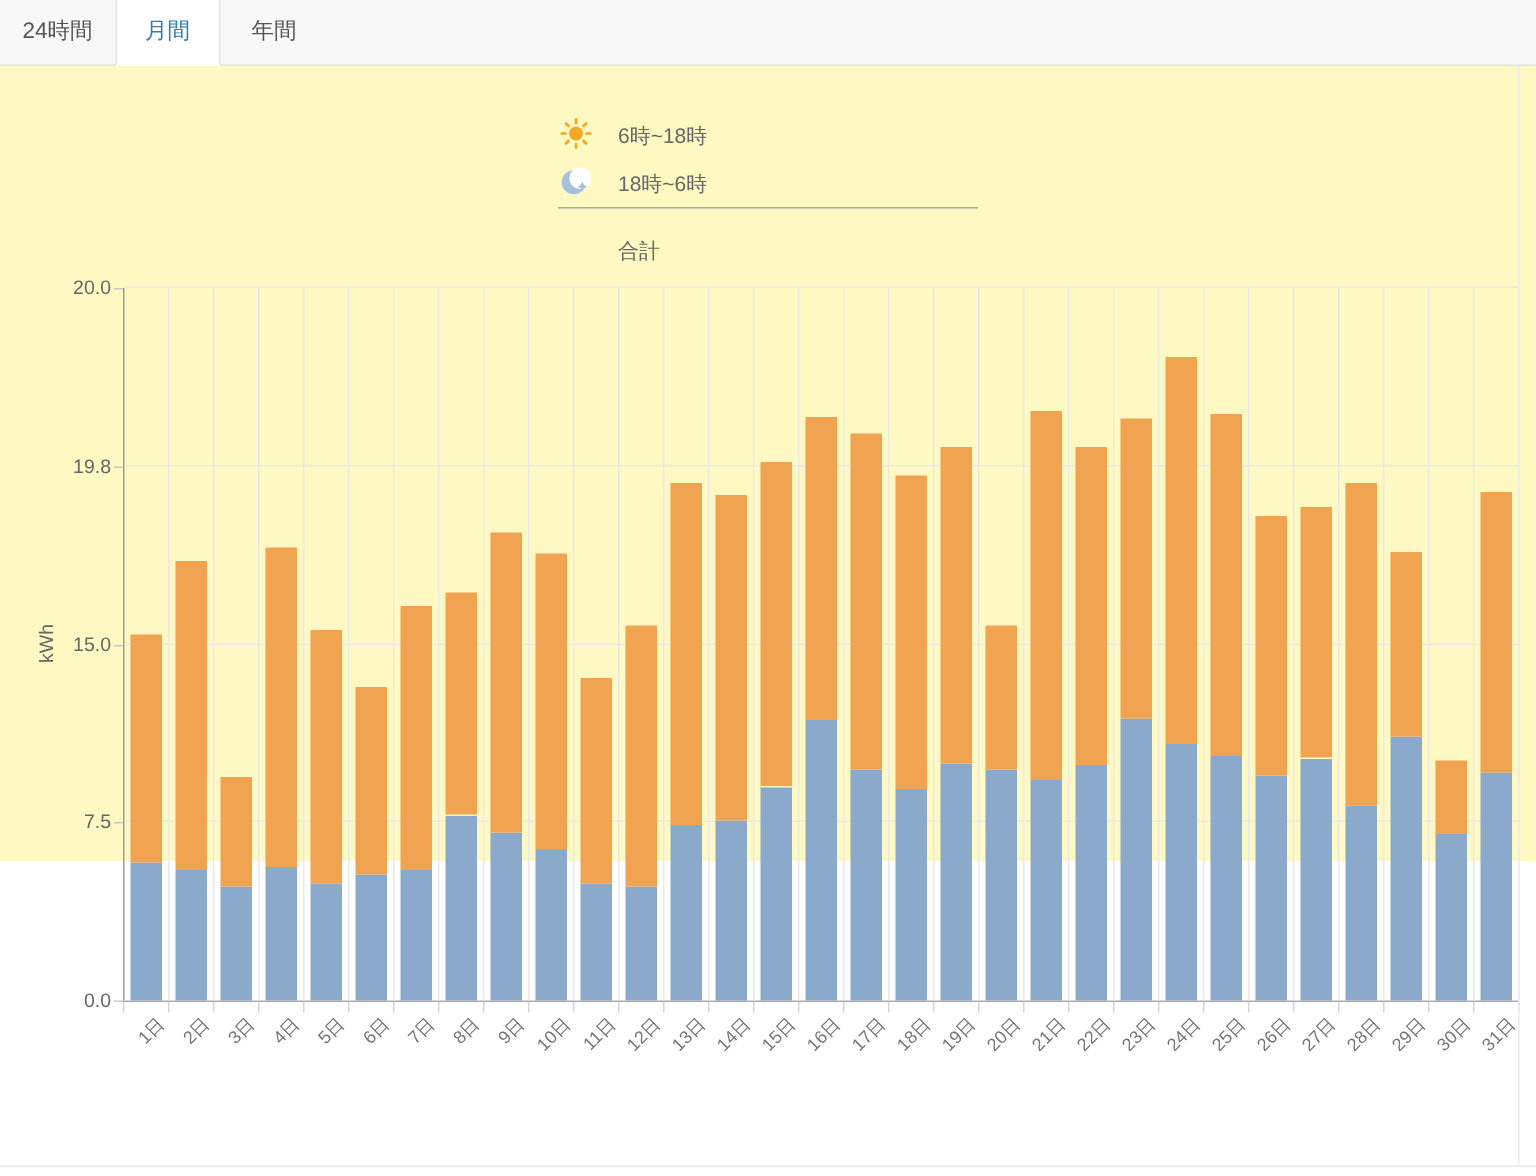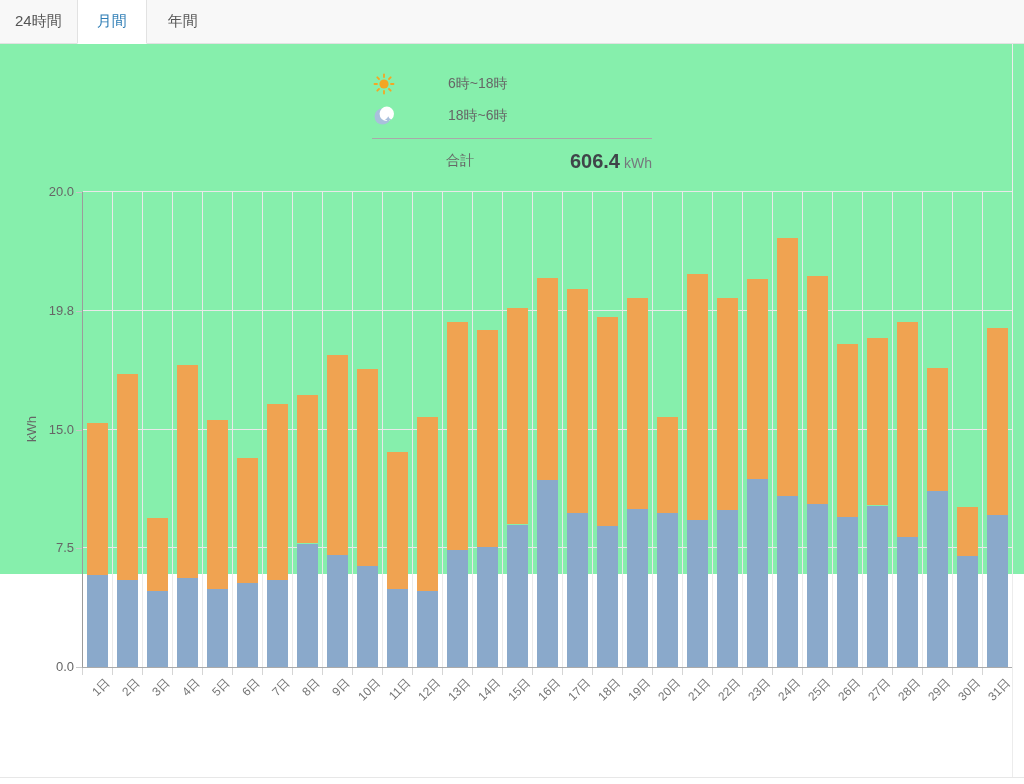--- a/index.html
+++ b/index.html
@@ -1,18 +1,18 @@
 <!DOCTYPE html>
 <html><head>
 <meta charset="utf-8">
 <style>
   * { box-sizing: border-box; margin: 0; padding: 0; }
   html,body { width:1024px; height:784px; background:#fff; overflow:hidden;
     font-family:"Liberation Sans","DejaVu Sans",sans-serif; }
-  .app { position:relative; width:1024px; height:574px; background:#86efac; }
+  .app { position:relative; width:1024px; height:574px; background:#fef9c3; }
 
   
   .tabbar { display:flex; height:44px; background:#f8f8f8; }
   .tab { padding:0 15px; line-height:42px; font-size:15px; color:#555;
     border-bottom:1px solid #e2e2e2; cursor:pointer; white-space:nowrap; }
   .tab.t2 { padding:0 19px; }
   .tab.t3 { padding:0 21px; }
   .tab.active { background:#fff; color:#2e7db5; border-left:1px solid #e2e2e2;
     border-right:1px solid #e2e2e2; border-bottom:1px solid transparent; }
   .tab-filler { flex:1; border-bottom:1px solid #e2e2e2; }
@@ -22,21 +22,21 @@
   .nav-btn { width:40px; height:37px; background:#fff; border:1px solid #d9d9d9;
     border-radius:6px; display:flex; align-items:center; justify-content:center; cursor:pointer; }
   .month-select { width:228px; height:37px; background:#fff; border:1px solid #d9d9d9;
     border-radius:6px; display:flex; align-items:center; padding:0 16px;
     font-size:15px; color:#555; cursor:pointer; }
   .caret-down { margin-left:auto; width:0; height:0; border-left:7px solid transparent;
     border-right:7px solid transparent; border-top:9px solid #5a5a5a; }
 
   
   .summary { width:280px; margin:24px auto 0 auto; }
-  .sum-row { display:flex; align-items:center; height:32px;gap:36px; }
+  .sum-row { display:flex; align-items:flex-end; height:32px; }
   .sum-icon { width:24px; display:flex; align-items:center; justify-content:center; }
   .sum-label { width:96px; margin-left:16px; font-size:14px; color:#666; }
   .sum-val-wrap { flex:1; text-align:right; white-space:nowrap; }
   .sum-value { font-size:20px; font-weight:700; color:#3f4449; }
   .sum-unit { font-size:14px; color:#75797d; margin-left:4px; }
   .sum-divider { border-top:1px solid #a9a9a9; margin:6px 0; }
 
   
   .chart { position:relative; width:1024px; height:535px; margin-top:9px; }
   .axis-y { position:absolute; left:82px; top:6px; width:1px; height:475px; background:#9b9b9b; }
@@ -97,23 +97,20 @@
           <circle cx="13.8" cy="8.8" r="7.2" fill="#ffffff"></circle>
           <path d="M15.2 11.2 l1.1 2.1 2.1 1.1 -2.1 1.1 -1.1 2.1 -1.1 -2.1 -2.1 -1.1 2.1 -1.1 z" fill="#a9c0dc"></path>
         </svg>
       </span>
       <span class="sum-label">18時~6時</span>
     </div>
     <div class="sum-divider"></div>
     <div class="sum-row">
       <span class="sum-icon"></span>
       <span class="sum-label">合計</span>
-      <span class="sum-val-wrap">
-        <span class="sum-value">606.4</span><span class="sum-unit">kWh</span>
-      </span>
     </div>
   </div>
 
   <div class="chart">
     <div class="axis-title">kWh</div>
     <div class="axis-y"></div>
     <div class="axis-x"></div>
   <div class="ytick-mark" style="top: 481px;"></div>
       <div class="ytick-label" style="top: 473px;">0.0</div>
       <div class="gridline-h" style="top: 361.25px;"></div>

